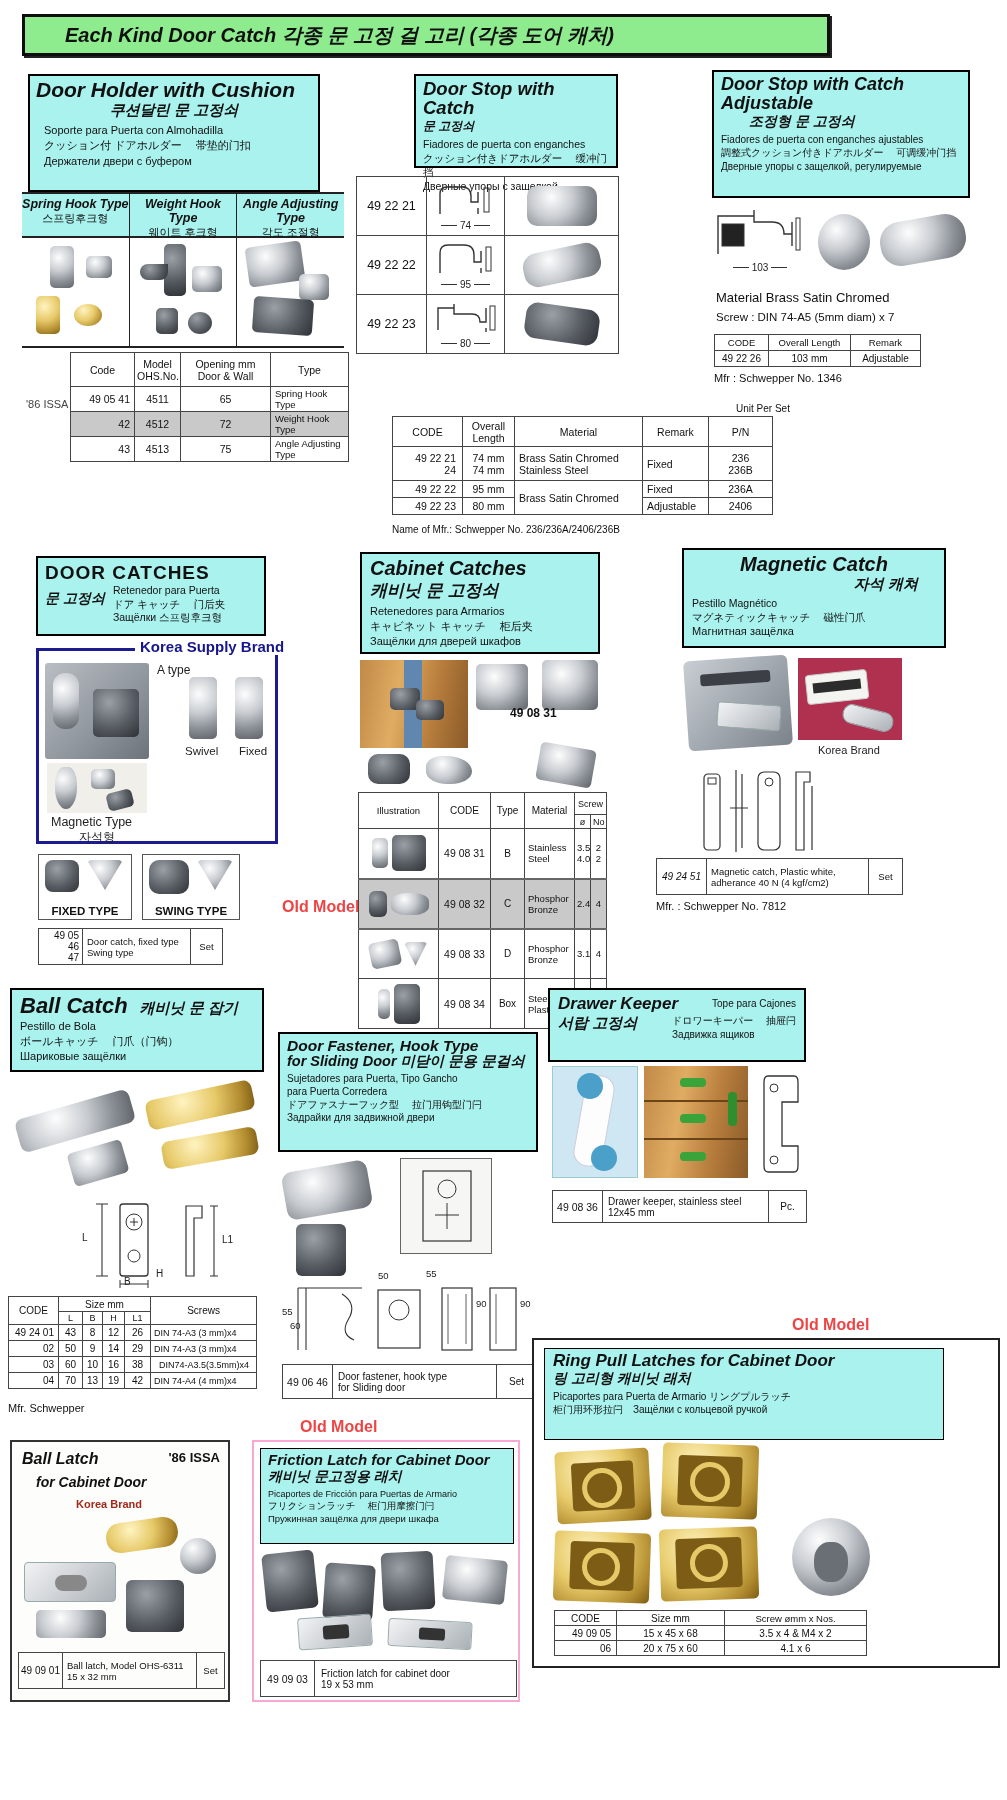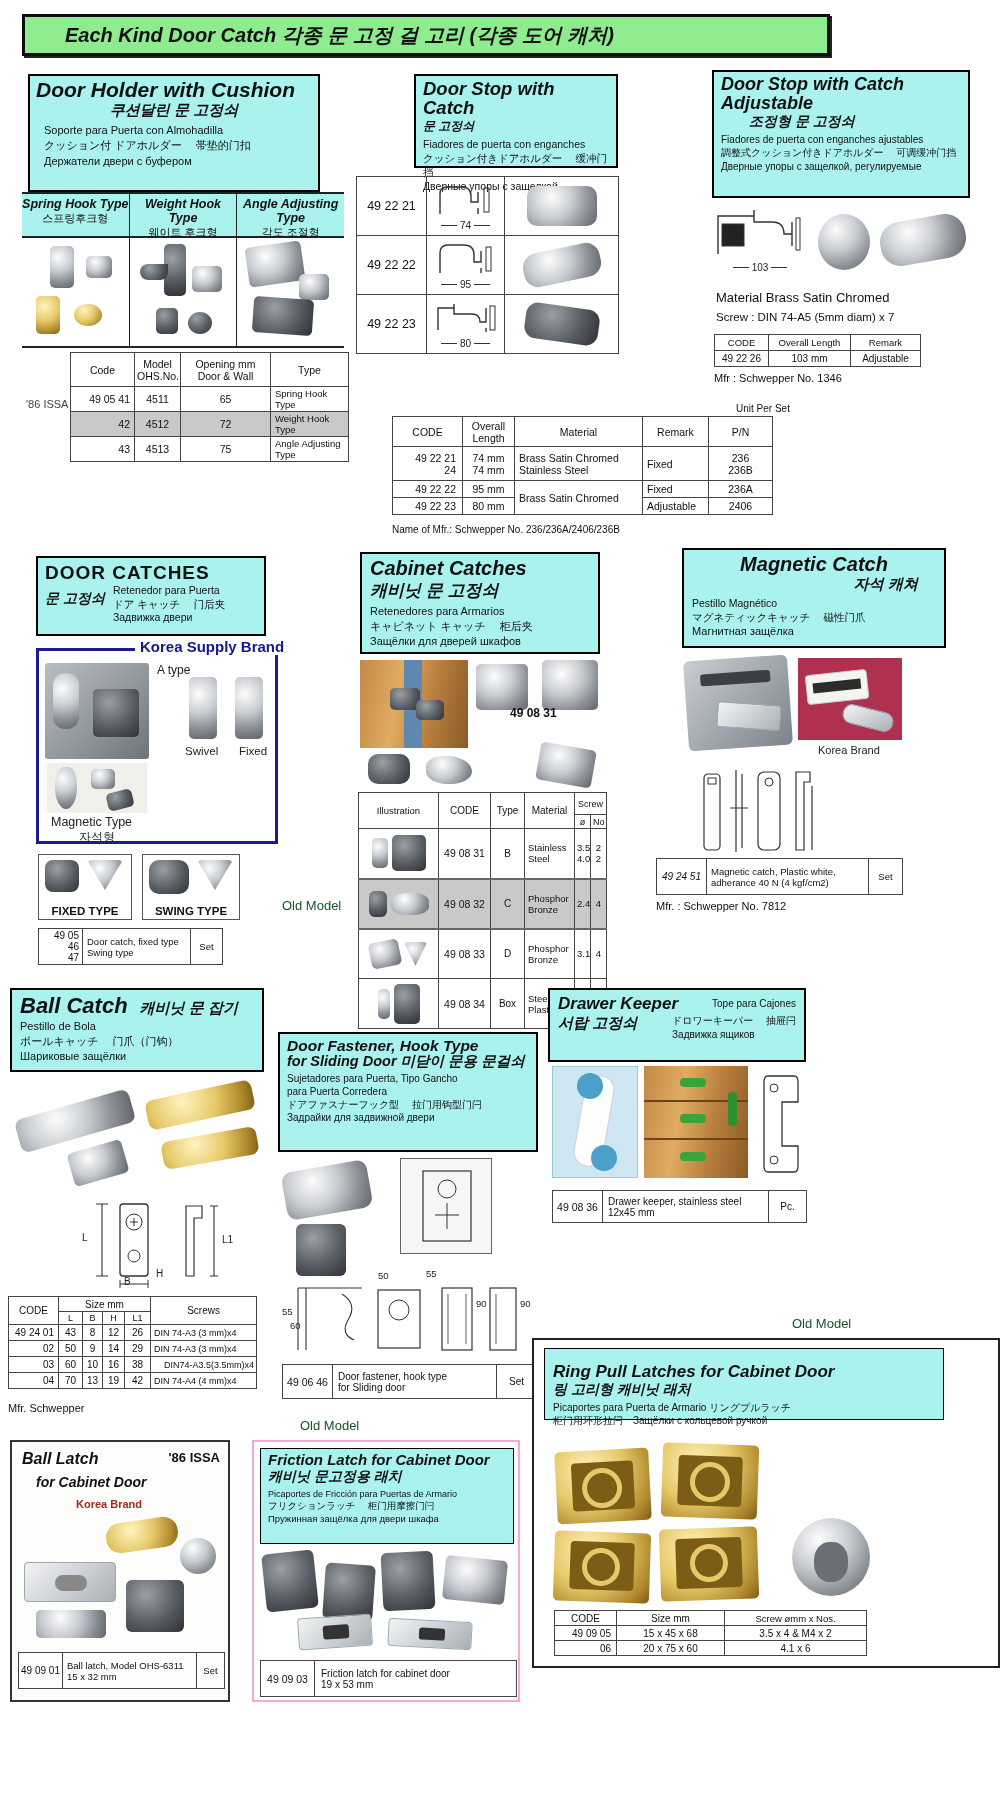--- a/index.html
+++ b/index.html
@@ -12,21 +12,21 @@
 table{border-collapse:collapse;table-layout:fixed}
 .tb{border:1.5px solid #333}
 .tb th,.tb td{border:1px solid #444;text-align:center;vertical-align:middle;padding:1px 2px;font-weight:normal;overflow:hidden}
 .bold{font-weight:bold}
 .metal{background:radial-gradient(circle at 35% 28%,#fdfdfd,#c7cbd0 40%,#8d9298 70%,#5f6368);border-radius:5px}
 .dark{background:radial-gradient(circle at 35% 28%,#9aa0a6,#585d63 55%,#2e3136);border-radius:5px}
 .brass{background:radial-gradient(circle at 35% 28%,#fff3c0,#e6c968 45%,#b08a2e 80%,#7d5d15);border-radius:5px}
 .lightm{background:linear-gradient(135deg,#f2f3f4,#cfd3d7 50%,#aab0b5);border-radius:4px;border:1px solid #9aa}
 .dim{display:flex;align-items:center;justify-content:center;gap:3px;font-size:10px;color:#222}
 .dim::before,.dim::after{content:"";height:1px;background:#333;width:16px}
-.oldm{color:#14532d;font-size:13px;font-weight:normal}
+.oldm{color:#ef4444;font-size:16px;font-weight:bold}
 .cap{font-size:11px;color:#222}
 .gray-row td{background:#c9c9c9}
 tr.hl td{background:#c9c9c9;border-top:2px solid #666;border-bottom:2px solid #666}
 .banner{background:#8eec8e;border:3px solid #0d0d0d;box-shadow:2px 2px 0 0 #222}
 .navy-frame{border:3px solid #1c1c90;background:#fff}
 .photo-frame{background:linear-gradient(135deg,#b9bec4,#8e949b 60%,#6d737a);border-radius:3px}
 .woodbg{background:linear-gradient(100deg,#c08947,#e0ac62 35%,#b97f3e 65%,#8a5a28)}
 svg.line{stroke:#333;fill:none}
 .h-title{line-height:1.05}
 .small9{font-size:9.5px}
@@ -282,21 +282,21 @@
     </table>
   <div class="abs" style="left:714px;top:372px;font-size:11px">Mfr : Schwepper No. 1346</div>
 
   <div class="abs hdr" style="left:36px;top:556px;width:230px;height:80px;padding:4px 7px">
     <div class="bold" style="font-size:19px;letter-spacing:1px">DOOR CATCHES</div>
     <div style="display:flex;gap:8px">
       <div class="it" style="font-size:14px;padding-top:6px">문 고정쇠</div>
       <div>
         <div style="font-size:10.5px;line-height:1.3">Retenedor para Puerta</div>
         <div style="font-size:10.5px;line-height:1.3">ドア キャッチ　 门后夹</div>
-        <div style="font-size:10.5px;line-height:1.3">Задвижка двери</div>
+        <div style="font-size:10.5px;line-height:1.3">Защёлки 스프링후크형</div>
       </div>
     </div>
   </div>
 
   <div class="abs navy-frame" style="left:36px;top:648px;width:242px;height:196px">
     <span class="abs" style="top:-13px;left:96px;background:#fff;padding:0 5px;color:#16168a;font-weight:bold;font-size:15px;white-space:nowrap">Korea Supply Brand</span>
     <div class="abs photo-frame" style="left:6px;top:12px;width:104px;height:96px">
       <div class="abs metal" style="left:8px;top:10px;width:26px;height:56px;border-radius:12px"></div>
       <div class="abs dark" style="left:48px;top:26px;width:46px;height:48px"></div>
     </div>
@@ -566,21 +566,21 @@
       <td>14</td>
       <td>29</td>
       <td style="font-size:9px;text-align:left;padding-left:3px">DIN 74-A3  (3 mm)x4</td>
     </tr>
     <tr style="height:16px">
       <td class="bold" style="text-align:right;padding-right:4px">03</td>
       <td>60</td>
       <td>10</td>
       <td>16</td>
       <td>38</td>
-      <td style="font-size:9px;text-align:right;padding-left:3px">DIN74-A3.5(3.5mm)x4</td>
+      <td style="font-size:9px;text-align:center;padding-left:3px">DIN74-A3.5(3.5mm)x4</td>
     </tr>
     <tr style="height:16px">
       <td class="bold" style="text-align:right;padding-right:4px">04</td>
       <td>70</td>
       <td>13</td>
       <td>19</td>
       <td>42</td>
       <td style="font-size:9px;text-align:left;padding-left:3px">DIN 74-A4 (4 mm)x4</td>
     </tr>
   </tbody>
@@ -685,21 +685,21 @@
       <td class="bold" style="font-size:10.5px">49 08 36</td>
       <td class="pre" style="text-align:left;padding-left:5px">Drawer keeper, stainless steel
 12x45 mm</td>
       <td>Pc.</td>
     </tr>
   </tbody>
     </table>
 
   <span class="abs oldm" style="left:792px;top:1316px">Old Model</span>
   <div class="abs" style="left:532px;top:1338px;width:468px;height:330px;border:2px solid #222;background:#fff">
-    <div class="abs hdr" style="left:10px;top:8px;width:400px;height:72px;padding:14px 8px;border-width:1.5px">
+    <div class="abs hdr" style="left:10px;top:8px;width:400px;height:92px;padding:3px 8px;border-width:1.5px">
       <div class="it h-title" style="font-size:17px">Ring Pull Latches for Cabinet Door</div>
       <div class="it" style="font-size:14px">링 고리형 캐비닛 래처</div>
       <div style="font-size:10px;margin-top:2px;line-height:1.35">Picaportes para Puerta de Armario  リングプルラッチ</div>
       <div style="font-size:10px;line-height:1.35">柜门用环形拉闩　Защёлки с кольцевой ручкой</div>
     </div>
     <div class="abs brass" style="left:22px;top:110px;width:94px;height:72px;transform:rotate(-3deg)">
       <div style="position:absolute;left:16px;top:12px;width:62px;height:48px;background:#7d5d15;border-radius:4px"></div>
       <div style="position:absolute;left:26px;top:18px;width:40px;height:40px;border:5px solid #e6c968;border-radius:50%"></div>
     </div>
     <div class="abs brass" style="left:128px;top:104px;width:96px;height:74px;transform:rotate(2deg)">

